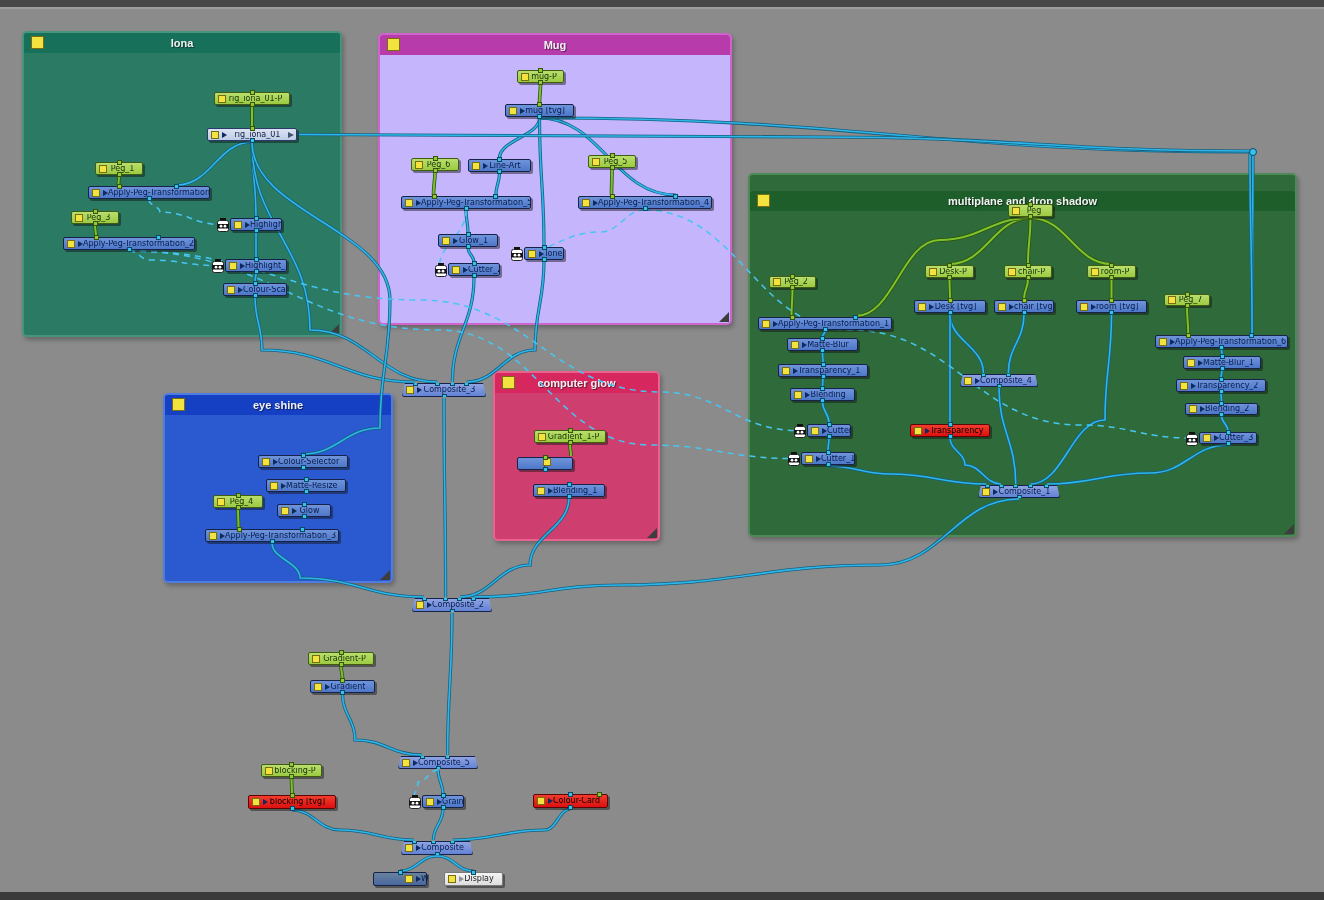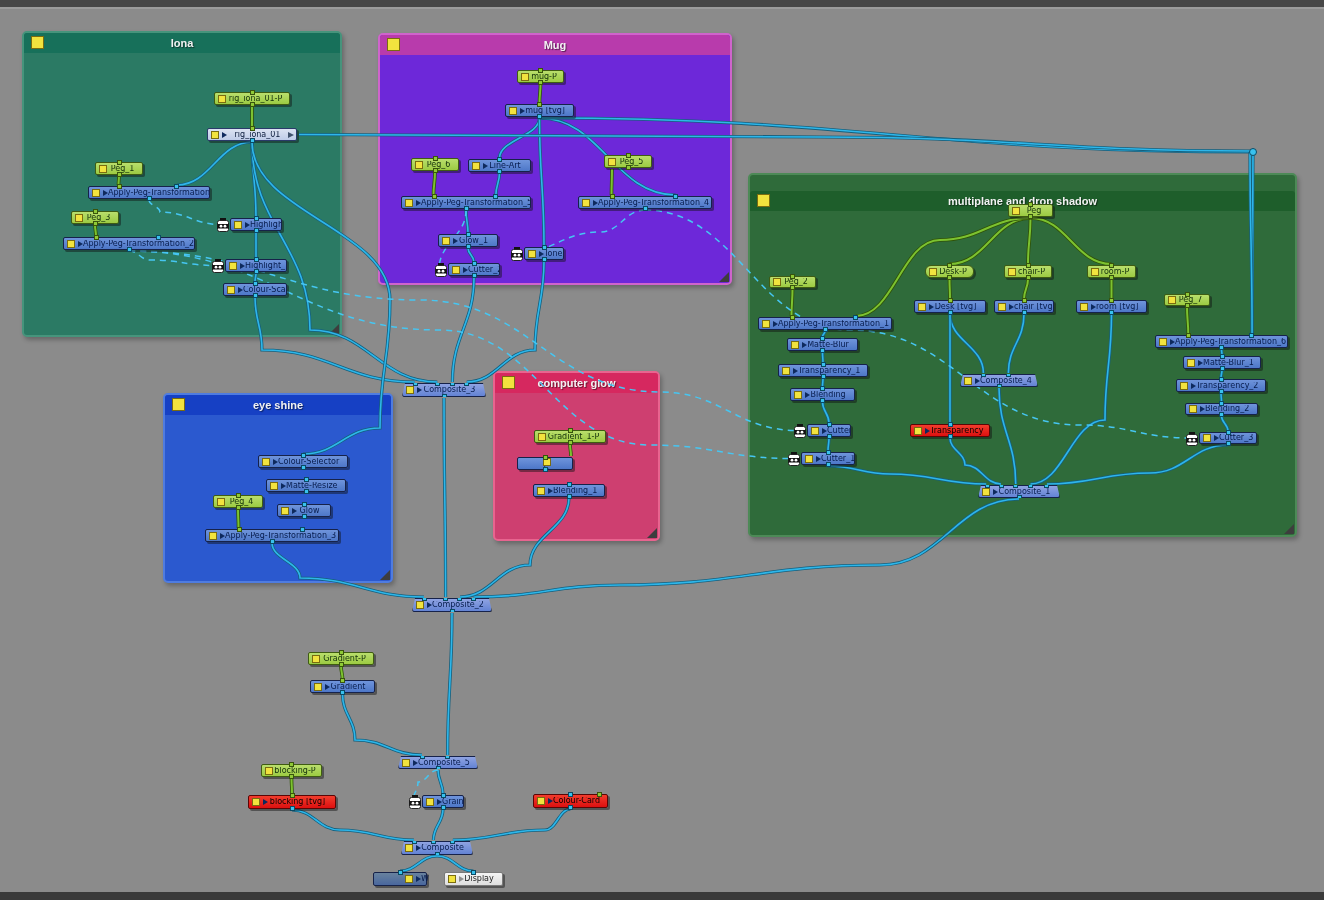--- a/index.html
+++ b/index.html
@@ -54,21 +54,21 @@
     <div class="edgebar" style="top: 0px; height: 7px; background: rgb(71, 71, 71);"></div>
     <div class="edgebar" style="top: 7px; height: 2px; background: rgb(156, 156, 156);"></div>
     <div class="edgebar" style="top: 892px; height: 8px; background: rgb(58, 58, 58);"></div>
     <div class="group" style="left: 22px; top: 31px; width: 320px; height: 306px; background: rgb(43, 122, 100); border-color: rgb(70, 148, 124);">
       <div class="ghead" style="background: rgb(23, 112, 90);">
         <span class="gsq"></span>
         <span class="gtitle">Iona</span>
       </div>
       <span class="rz"></span>
     </div>
-    <div class="group" style="left: 378px; top: 33px; width: 354px; height: 252px; background: #6d28d9; border-color: rgb(207, 100, 204);">
+    <div class="group" style="left: 378px; top: 33px; width: 354px; height: 292px; background: #c4b5fd; border-color: rgb(207, 100, 204);">
       <div class="ghead" style="background: rgb(184, 59, 172);">
         <span class="gsq"></span>
         <span class="gtitle">Mug</span>
       </div>
       <span class="rz"></span>
     </div>
     <div class="group" style="left: 748px; top: 173px; width: 549px; height: 364px; background: rgb(47, 107, 58); border-color: rgb(77, 138, 87);">
       <div class="ghead" style="background: rgb(30, 94, 43); margin-top: 16px;">
         <span class="gsq"></span>
         <span class="gtitle">multiplane and drop shadow</span>
@@ -326,21 +326,21 @@
       <span class="port p-g" style="left: calc(50% - 2.5px); top: -3px;"></span>
       <span class="port p-g" style="left: calc(50% - 2.5px); top: calc(100% - 2px);"></span>
     </div>
     <div class="node n-mod" style="left: 468px; top: 159px; width: 63px; height: 13px;">
       <span class="nsq"></span>
       <span class="tri"></span>
       <span class="lbl">Line-Art</span>
       <span class="port p-c" style="left: calc(50% - 2.5px); top: -3px;"></span>
       <span class="port p-c" style="left: calc(50% - 2.5px); top: calc(100% - 2px);"></span>
     </div>
-    <div class="node n-peg" style="left: 588px; top: 155px; width: 48px; height: 13px; margin-left: 16px;">
+    <div class="node n-peg" style="left: 588px; top: 155px; width: 48px; height: 13px;">
       <span class="nsq"></span>
       <span class="lbl">Peg_5</span>
       <span class="port p-g" style="left: calc(50% - 2.5px); top: -3px;"></span>
       <span class="port p-g" style="left: calc(50% - 2.5px); top: calc(100% - 2px);"></span>
     </div>
     <div class="node n-apt" style="left: 401px; top: 196px; width: 130px; height: 13px;">
       <span class="nsq"></span>
       <span class="tri"></span>
       <span class="lbl">Apply-Peg-Transformation_5</span>
       <span class="port p-g" style="left: calc(25% - 2.5px); top: -3px;"></span>
@@ -389,21 +389,21 @@
       <span class="lbl">Tone</span>
       <span class="port p-c" style="left: calc(50% - 2.5px); top: -3px;"></span>
       <span class="port p-c" style="left: calc(50% - 2.5px); top: calc(100% - 2px);"></span>
     </div>
     <div class="node n-peg" style="left: 1008px; top: 204px; width: 45px; height: 13px;">
       <span class="nsq"></span>
       <span class="lbl">Peg</span>
       <span class="port p-g" style="left: calc(50% - 2.5px); top: -3px;"></span>
       <span class="port p-g" style="left: calc(50% - 2.5px); top: calc(100% - 2px);"></span>
     </div>
-    <div class="node n-peg" style="left: 925px; top: 265px; width: 49px; height: 13px; border-radius: 6px;">
+    <div class="node n-peg" style="left: 925px; top: 265px; width: 49px; height: 13px;">
       <span class="nsq"></span>
       <span class="lbl">Desk-P</span>
       <span class="port p-g" style="left: calc(50% - 2.5px); top: -3px;"></span>
       <span class="port p-g" style="left: calc(50% - 2.5px); top: calc(100% - 2px);"></span>
     </div>
     <div class="node n-peg" style="left: 1004px; top: 265px; width: 48px; height: 13px;">
       <span class="nsq"></span>
       <span class="lbl">chair-P</span>
       <span class="port p-g" style="left: calc(50% - 2.5px); top: -3px;"></span>
       <span class="port p-g" style="left: calc(50% - 2.5px); top: calc(100% - 2px);"></span>

